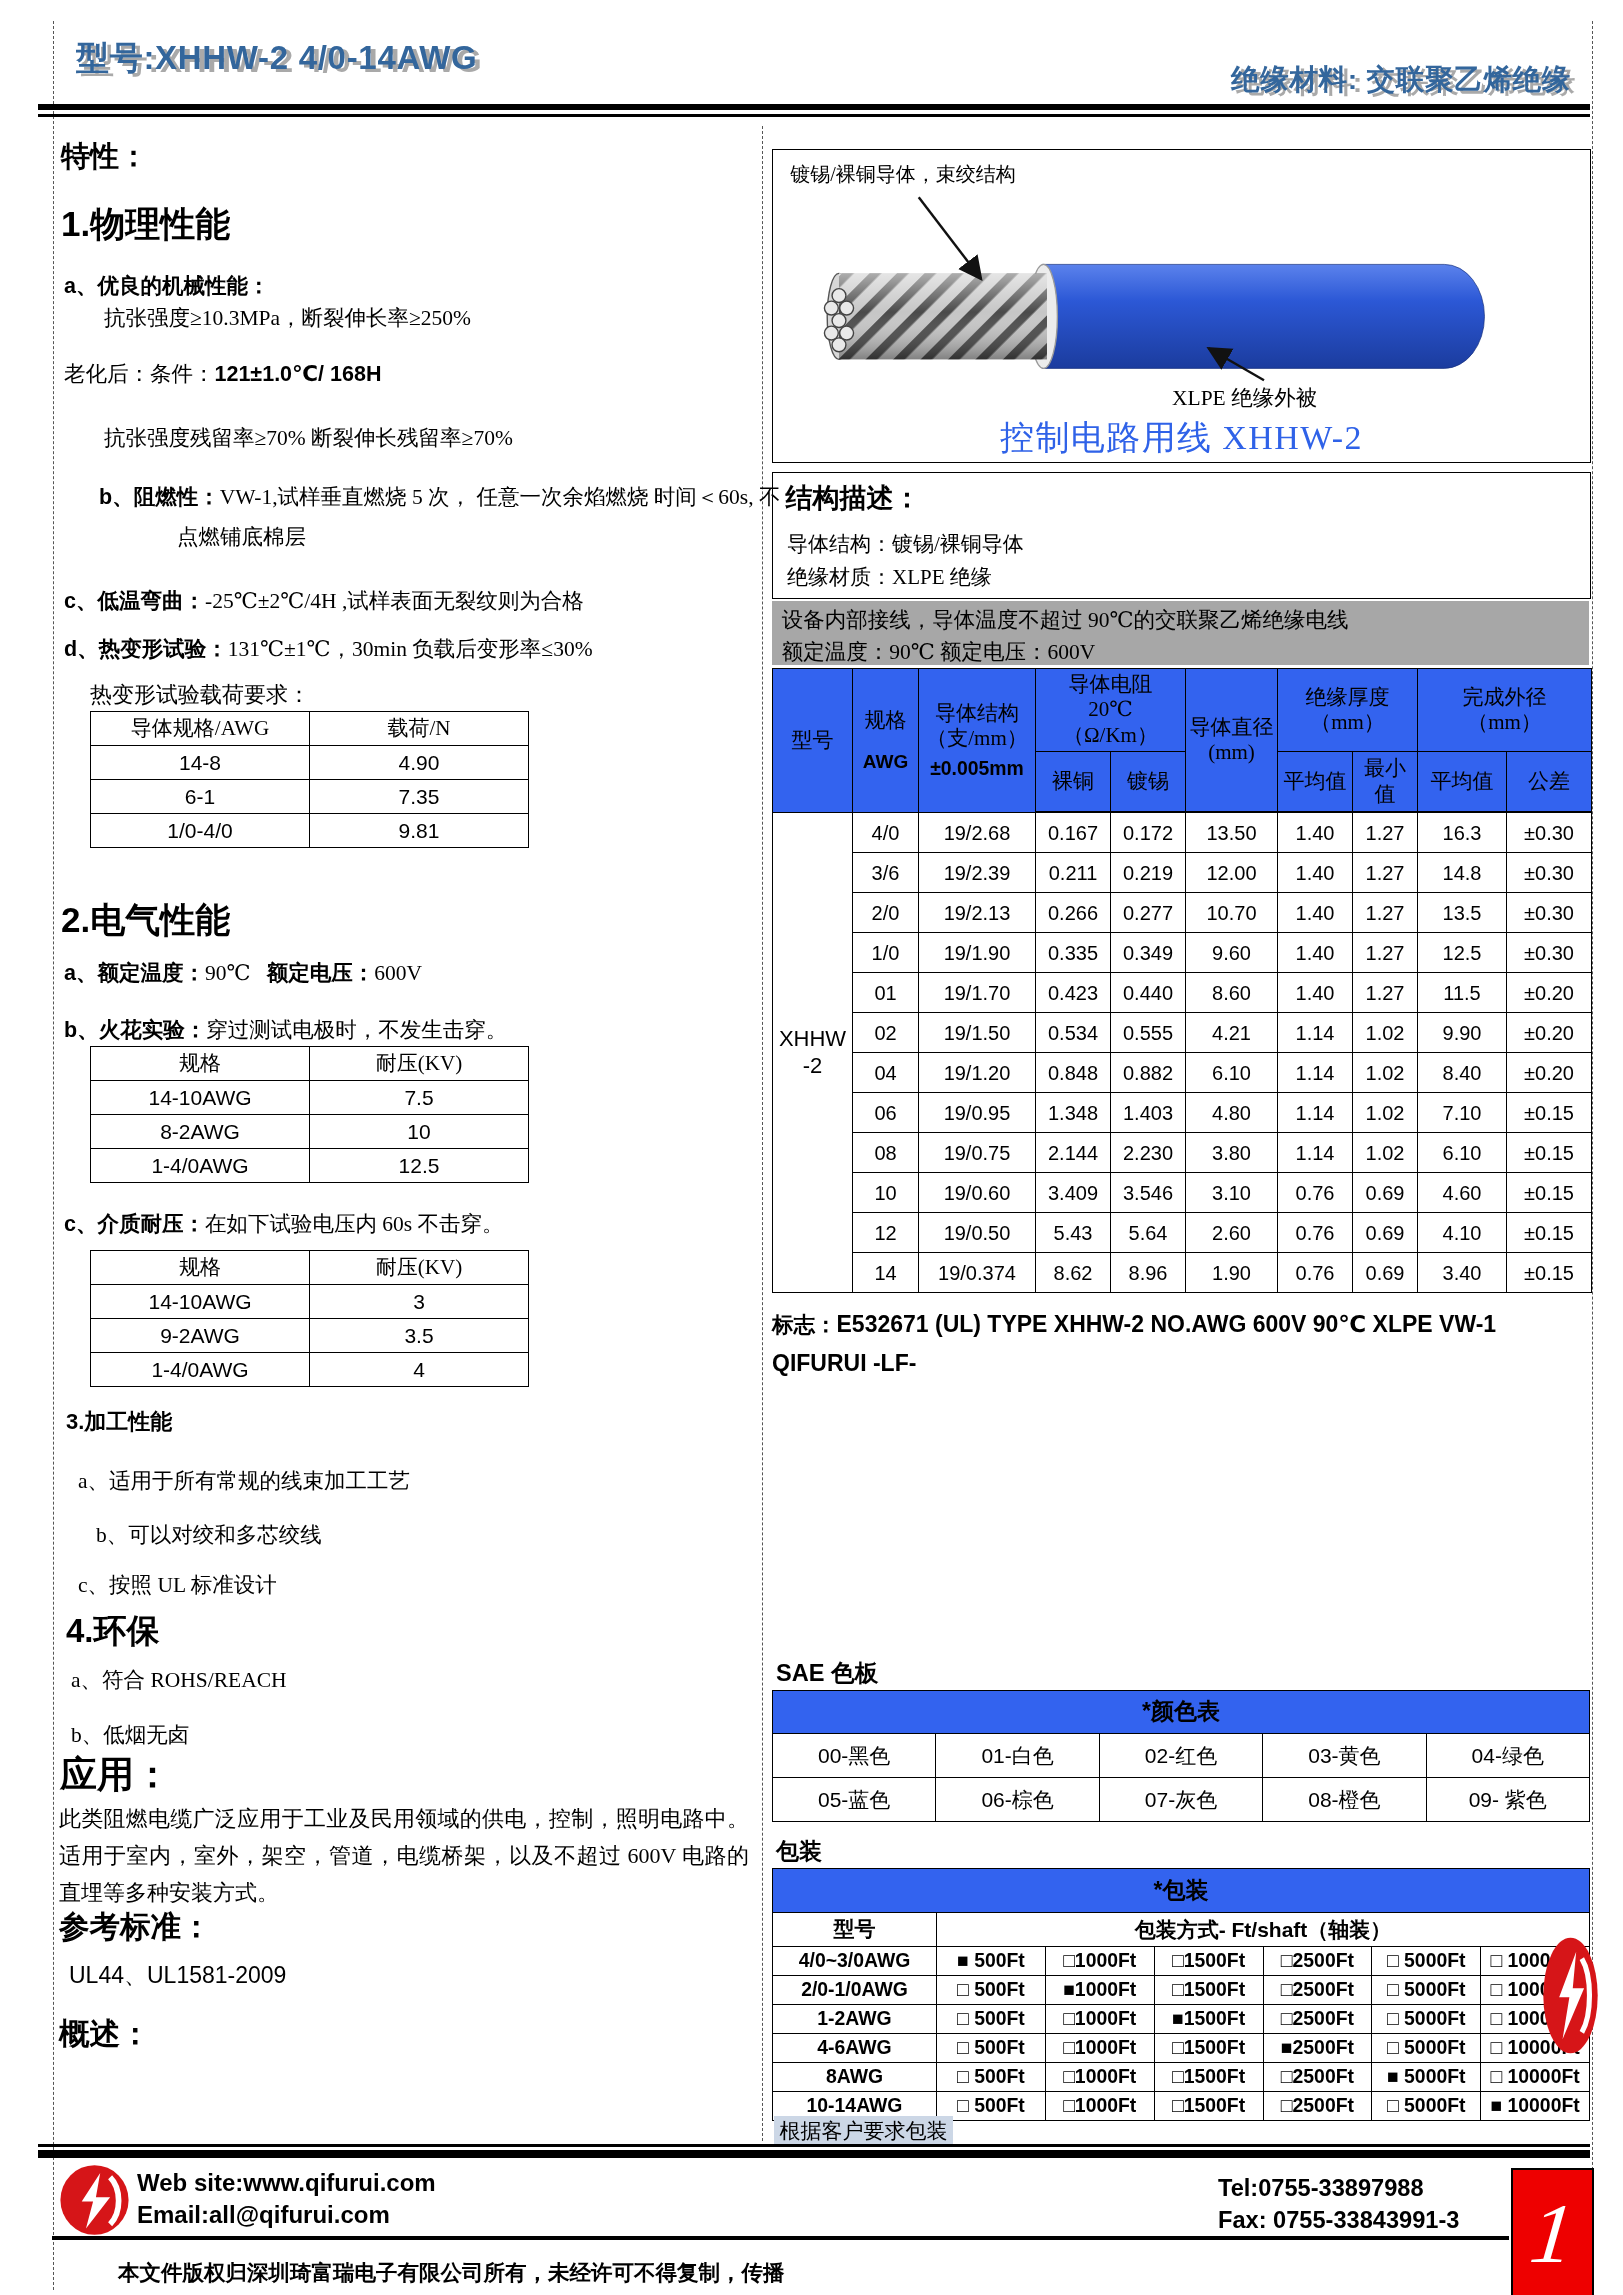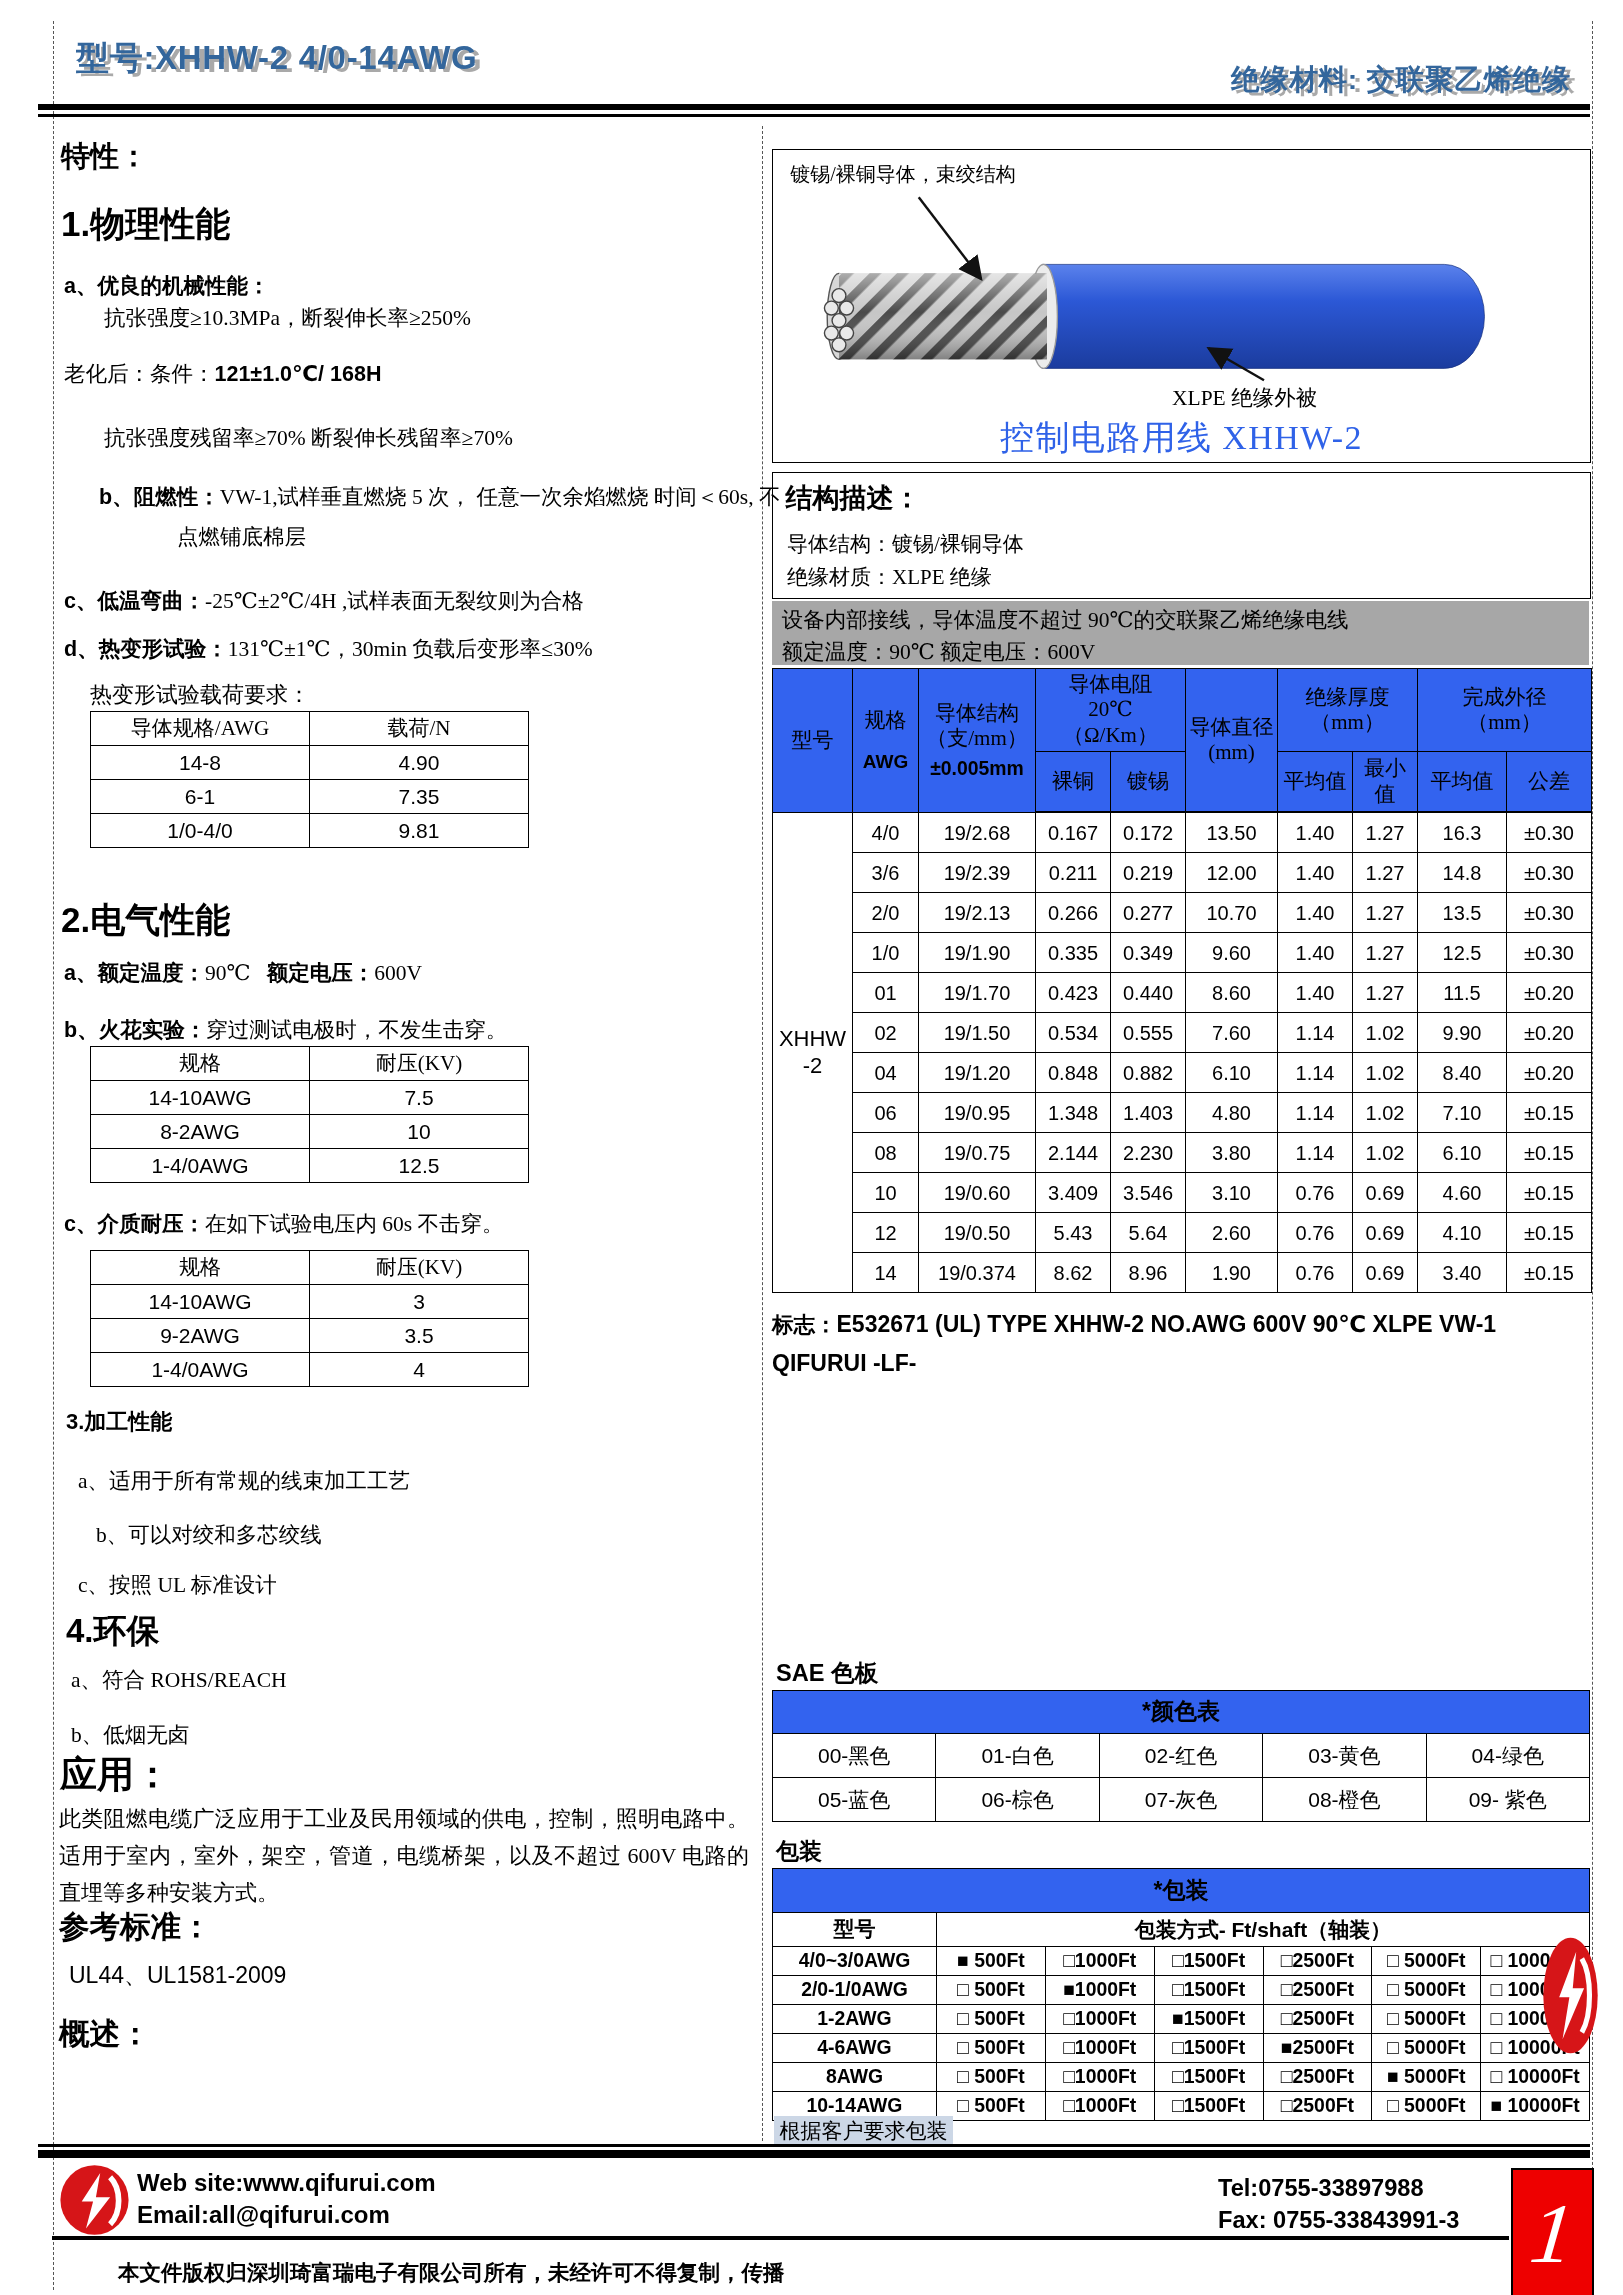--- a/index.html
+++ b/index.html
@@ -298,21 +298,21 @@
         <div class="cell">8.60</div>
         <div class="cell">1.40</div>
         <div class="cell">1.27</div>
         <div class="cell">11.5</div>
         <div class="cell">±0.20</div>
       </div><div class="row">
         <div class="cell">02</div>
         <div class="cell">19/1.50</div>
         <div class="cell">0.534</div>
         <div class="cell">0.555</div>
-        <div class="cell">7.60</div>
+        <div class="cell">4.21</div>
         <div class="cell">1.14</div>
         <div class="cell">1.02</div>
         <div class="cell">9.90</div>
         <div class="cell">±0.20</div>
       </div><div class="row">
         <div class="cell">04</div>
         <div class="cell">19/1.20</div>
         <div class="cell">0.848</div>
         <div class="cell">0.882</div>
         <div class="cell">6.10</div>

